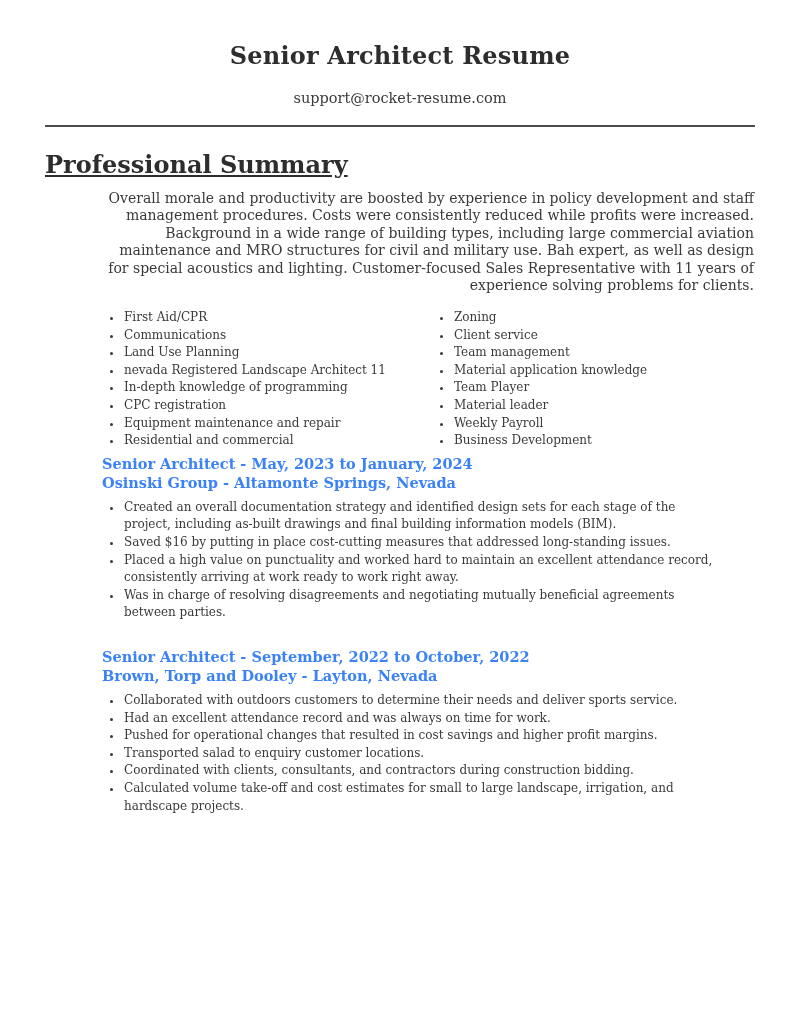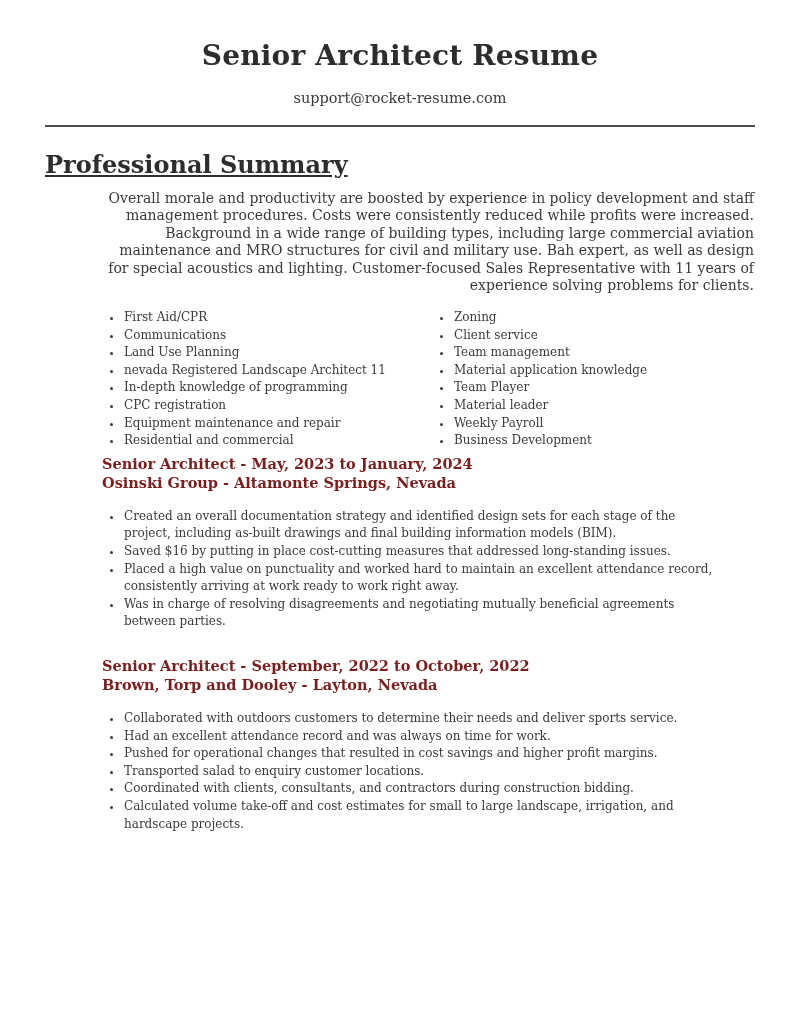--- a/index.html
+++ b/index.html
@@ -8,21 +8,21 @@
     background: #ffffff;
     overflow: hidden;
     font-family: "DejaVu Serif", "Liberation Serif", serif;
     color: #3a3a3a;
   }
   .page { width: 800px; padding: 0 45px; }
 
   
   .header { text-align: center; margin-top: 36px; }
   .resume-title {
-    font-size: 28px; font-weight: 600; color: #2d2d2d;
+    font-size: 24px; font-weight: 600; color: #2d2d2d;
     letter-spacing: 0.2px; line-height: 40px;
   }
   .contact { margin-top: 13px; font-size: 14.5px; line-height: 19.5px; color: #3a3a3a; }
   .divider {
     border: none; border-top: 2px solid #4c4c4c;
     margin: 16px 0 0 0;
   }
 
   
   .section-heading {
@@ -41,23 +41,23 @@
   .skills-col { flex: 1 1 50%; }
   ul.bullet-list { list-style: disc outside; padding-left: 21px; }
   ul.bullet-list li {
     font-size: 12px; line-height: 17.6px; padding-left: 1px;
   }
   ul.bullet-list li::marker { font-size: 11px; }
 
   
   .job { margin-bottom: 25px; }
   .job-title, .job-company {
-    font-size: 14.5px; font-weight: 600; line-height: 19.5px; color: #7f1d1d;
+    font-size: 14.5px; font-weight: 600; line-height: 19.5px; color: #3b82f6;
   }
-  .job ul.bullet-list { margin-top: 15px; width: 615px; }
+  .job ul.bullet-list { margin-top: 6px; width: 615px; }
   .work-jobs { margin-top: 4px; }
 </style>
 </head>
 <body>
 
 <div class="page">
 
   <div class="header">
     <h1 class="resume-title">Senior Architect Resume</h1>
     <div class="contact">

